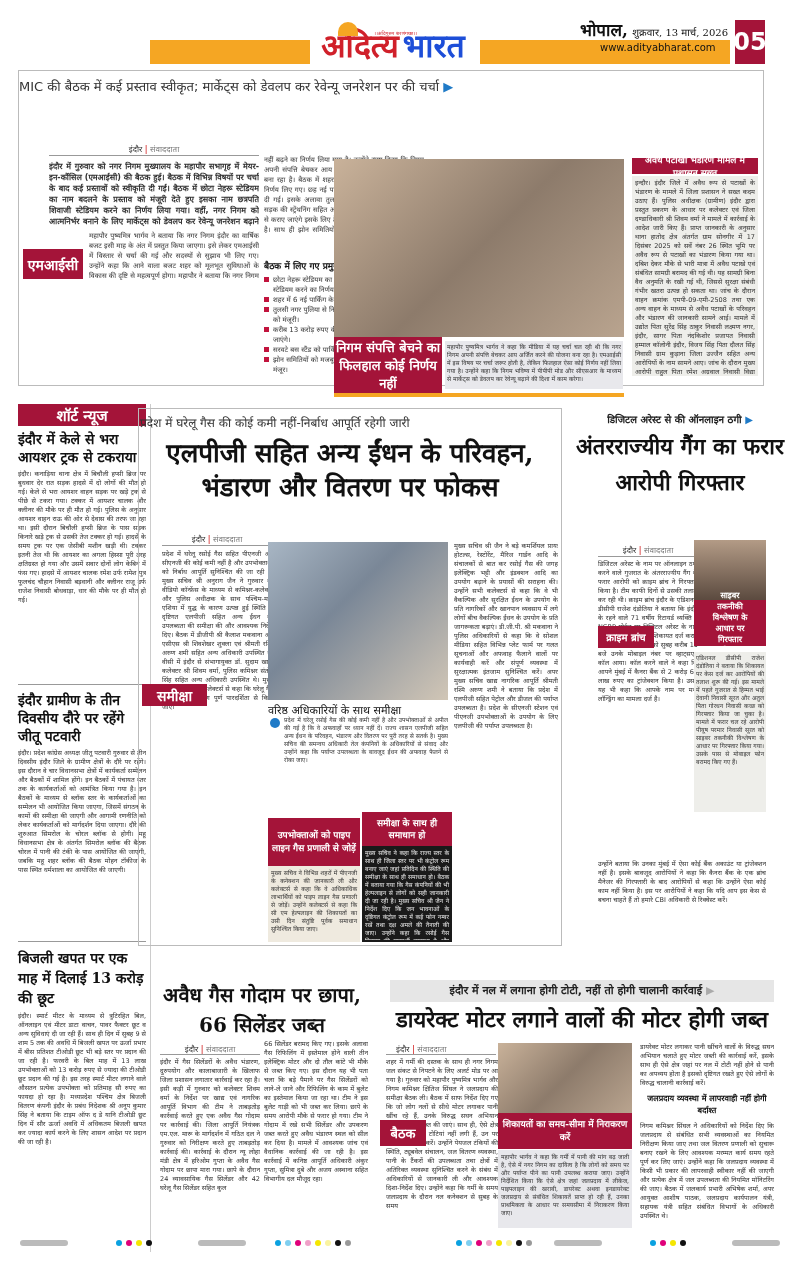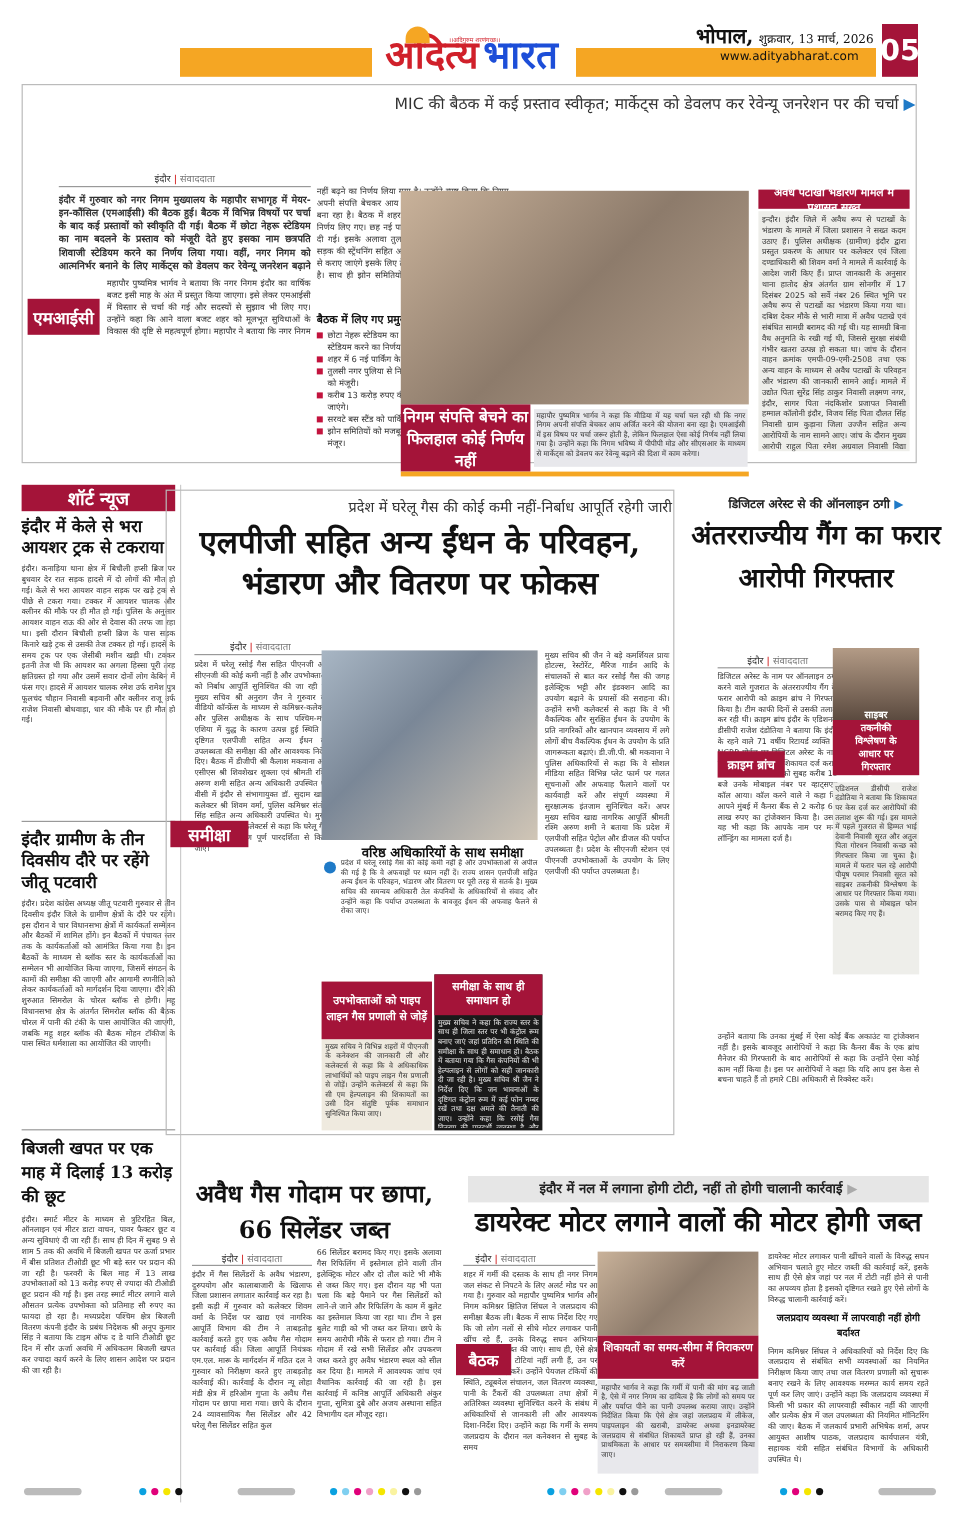--- a/index.html
+++ b/index.html
@@ -11,21 +11,21 @@
 .orange-bar-r{position:absolute;left:480px;top:40px;width:250px;height:24px;background:#f5a623}
 .logo{position:absolute;left:308px;top:18px;width:170px;height:48px;display:flex;align-items:flex-end;justify-content:center;gap:4px}
 .logo .a{color:#d0202a;font-size:32px;font-weight:bold;font-family:"DejaVu Serif",serif}
 .logo .b{color:#1d4ed8;font-size:32px;font-weight:bold;font-family:"DejaVu Serif",serif}
 .logo .sun{position:absolute;left:30px;top:4px;width:20px;height:14px;border-radius:10px 10px 0 0;background:#f5a623}
 .logo .tag{position:absolute;left:66px;top:12px;font-size:5px;color:#d0202a}
 .dateline{position:absolute;left:580px;top:18px;font-size:14px;color:#111;font-family:"DejaVu Serif",serif}
 .site{position:absolute;left:600px;top:42px;font-size:10px;color:#111}
 .pageno{position:absolute;left:735px;top:20px;width:30px;height:44px;background:#a41439;color:#fff;font-size:24px;font-weight:bold;display:flex;align-items:center;justify-content:center}
 .box{border:1px solid #bbb}
-.kicker{font-size:13px;color:#333;text-align:right}
+.kicker{font-size:13px;color:#333;text-align:left}
 .kicker .arr{color:#1f7ac7}
 .h1{font-weight:bold;color:#111;text-align:center;font-family:"DejaVu Serif",serif;line-height:1.05}
 .byline{font-size:8px;color:#333;text-align:center}
 .byline .sep{color:#c00}
 .txt{font-size:7px;line-height:10px;color:#333;text-align:justify;overflow:hidden}
 .redlabel{background:#a41439;color:#fff;font-weight:bold;display:flex;align-items:center;justify-content:center;text-align:center;font-family:"DejaVu Serif",serif}
 .photo{background:linear-gradient(135deg,#c9b29a,#8d7b6b 50%,#b9a48f);overflow:hidden}
 .photo2{background:linear-gradient(135deg,#a8b6c4,#7a8797 40%,#d1c6b6)}
 .bullet{display:flex;gap:4px;font-size:7px;line-height:10px;color:#333}
 .bullet .sq{width:5px;height:5px;background:#c2143e;margin-top:2px;flex:none}
@@ -111,21 +111,21 @@
 <div class="vline" style="left:150px;top:404px;height:848px"></div>
 
 <div class="abs box" style="left:138px;top:408px;width:424px;height:538px"></div>
 <div class="abs kicker" style="left:140px;top:414px;width:420px;font-size:12px">प्रदेश में घरेलू गैस की कोई कमी नहीं-निर्बाध आपूर्ति रहेगी जारी</div>
 <div class="abs h1" style="left:140px;top:436px;width:420px;font-size:26px;line-height:34px">एलपीजी सहित अन्य ईंधन के परिवहन, भंडारण और वितरण पर फोकस</div>
 <div class="abs byline" style="left:162px;top:533px;width:110px"><span>इंदौर</span> <span class="sep">|</span> <span style="color:#777">संवाददाता</span></div>
 <div class="abs hr" style="left:162px;top:545px;width:110px"></div>
 <div class="abs txt" style="left:162px;top:550px;width:112px;height:246px;font-size:6.5px;line-height:9px">प्रदेश में घरेलू रसोई गैस सहित पीएनजी और सीएनजी की कोई कमी नहीं है और उपभोक्ताओं को निर्बाध आपूर्ति सुनिश्चित की जा रही है। मुख्य सचिव श्री अनुराग जैन ने गुरुवार को वीडियो कॉन्फ्रेंस के माध्यम से कमिश्नर-कलेक्टर और पुलिस अधीक्षक के साथ पश्चिम-मध्य एशिया में युद्ध के कारण उत्पन्न हुई स्थिति के दृष्टिगत एलपीजी सहित अन्य ईंधन की उपलब्धता की समीक्षा की और आवश्यक निर्देश दिए। बैठक में डीजीपी श्री कैलाश मकवाना और एसीएस श्री शिवशेखर शुक्ला एवं श्रीमती रश्मि अरुण शमी सहित अन्य अधिकारी उपस्थित थे। वीसी में इंदौर से संभागायुक्त डॉ. सुदाम खाड़े, कलेक्टर श्री शिवम वर्मा, पुलिस कमिश्नर संतोष सिंह सहित अन्य अधिकारी उपस्थित थे। मुख्य सचिव श्री जैन ने कलेक्टर्स से कहा कि घरेलू गैस सिलेंडर का वितरण पूर्ण पारदर्शिता से किया जाए।</div>
 <div class="abs redlabel" style="left:142px;top:684px;width:65px;height:22px;font-size:14px">समीक्षा</div>
 <div class="abs photo2" style="left:268px;top:542px;width:180px;height:158px"></div>
-<div class="abs" style="left:256px;top:702px;width:180px;font-size:11px;font-weight:bold;text-align:right;color:#111">वरिष्ठ अधिकारियों के साथ समीक्षा</div>
+<div class="abs" style="left:268px;top:702px;width:180px;font-size:11px;font-weight:normal;text-align:left;color:#111">वरिष्ठ अधिकारियों के साथ समीक्षा</div>
 <div class="abs" style="left:270px;top:718px;width:10px;height:10px;border-radius:50%;background:#1f7ac7"></div>
 <div class="abs txt" style="left:284px;top:716px;width:164px;height:50px;font-size:6px;line-height:8px">प्रदेश में घरेलू रसोई गैस की कोई कमी नहीं है और उपभोक्ताओं से अपील की गई है कि वे अफवाहों पर ध्यान नहीं दें। राज्य शासन एलपीजी सहित अन्य ईंधन के परिवहन, भंडारण और वितरण पर पूरी तरह से सतर्क है। मुख्य सचिव की समन्वय अधिकारी तेल कंपनियों के अधिकारियों से संवाद और उन्होंने कहा कि पर्याप्त उपलब्धता के बावजूद ईंधन की अफवाह फैलने से रोका जाए।</div>
 <div class="abs txt" style="left:454px;top:542px;width:104px;height:400px;font-size:6.5px;line-height:9px">मुख्य सचिव श्री जैन ने बड़े कमर्शियल प्रायः होटल्स, रेस्टोरेंट, मैरिज गार्डन आदि के संचालकों से बात कर रसोई गैस की जगह इलेक्ट्रिक भट्टी और इंडक्शन आदि का उपयोग बढ़ाने के प्रयासों की सराहना की। उन्होंने सभी कलेक्टर्स से कहा कि वे भी वैकल्पिक और सुरक्षित ईंधन के उपयोग के प्रति नागरिकों और खानपान व्यवसाय में लगे लोगों बीच वैकल्पिक ईंधन के उपयोग के प्रति जागरूकता बढ़ाएं। डी.जी.पी. श्री मकवाना ने पुलिस अधिकारियों से कहा कि वे सोशल मीडिया सहित विभिन्न प्लेट फार्म पर गलत सूचनाओं और अफवाह फैलाने वालों पर कार्यवाही करें और संपूर्ण व्यवस्था में सुरक्षात्मक इंतजाम सुनिश्चित करें। अपर मुख्य सचिव खाद्य नागरिक आपूर्ति श्रीमती रश्मि अरुण शमी ने बताया कि प्रदेश में एलपीजी सहित पेट्रोल और डीजल की पर्याप्त उपलब्धता है। प्रदेश के सीएनजी स्टेशन एवं पीएनजी उपभोक्ताओं के उपयोग के लिए एलपीजी की पर्याप्त उपलब्धता है।</div>
 <div class="abs" style="left:268px;top:818px;width:92px;height:124px;background:#efeadf">
   <div class="redlabel" style="height:48px;font-size:9px;line-height:13px;padding:2px">उपभोक्ताओं को पाइप लाइन गैस प्रणाली से जोड़ें</div>
   <div class="txt" style="padding:3px;height:74px;font-size:6px;line-height:8px">मुख्य सचिव ने विभिन्न शहरों में पीएनजी के कनेक्शन की जानकारी ली और कलेक्टर्स से कहा कि वे अधिकाधिक लाभार्थियों को पाइप लाइन गैस प्रणाली से जोड़ें। उन्होंने कलेक्टर्स से कहा कि सी एम हेल्पलाइन की शिकायतों का उसी दिन संतुष्टि पूर्वक समाधान सुनिश्चित किया जाए।</div>
 </div>
 <div class="abs" style="left:362px;top:812px;width:90px;height:130px;background:#1a1a1a">
   <div class="redlabel" style="height:34px;font-size:9px;line-height:12px;padding:2px">समीक्षा के साथ ही समाधान हो</div>
   <div class="txt" style="padding:3px;height:94px;font-size:6px;line-height:8px;color:#eee">मुख्य सचिव ने कहा कि राज्य स्तर के साथ ही जिला स्तर पर भी कंट्रोल रूम बनाए जाएं जहां प्रतिदिन की स्थिति की समीक्षा के साथ ही समाधान हो। बैठक में बताया गया कि गैस कंपनियों की भी हेल्पलाइन से लोगों को सही जानकारी दी जा रही है। मुख्य सचिव श्री जैन ने निर्देश दिए कि जन भावनाओं के दृष्टिगत कंट्रोल रूम में कई फोन नम्बर रखें तथा दक्ष अमले की तैनाती की जाए। उन्होंने कहा कि रसोई गैस वितरण की पारदर्शी व्यवस्था है और संबंधित विभागों का दायित्व है कि वे ऐसा वातावरण तैयार करें।</div>

